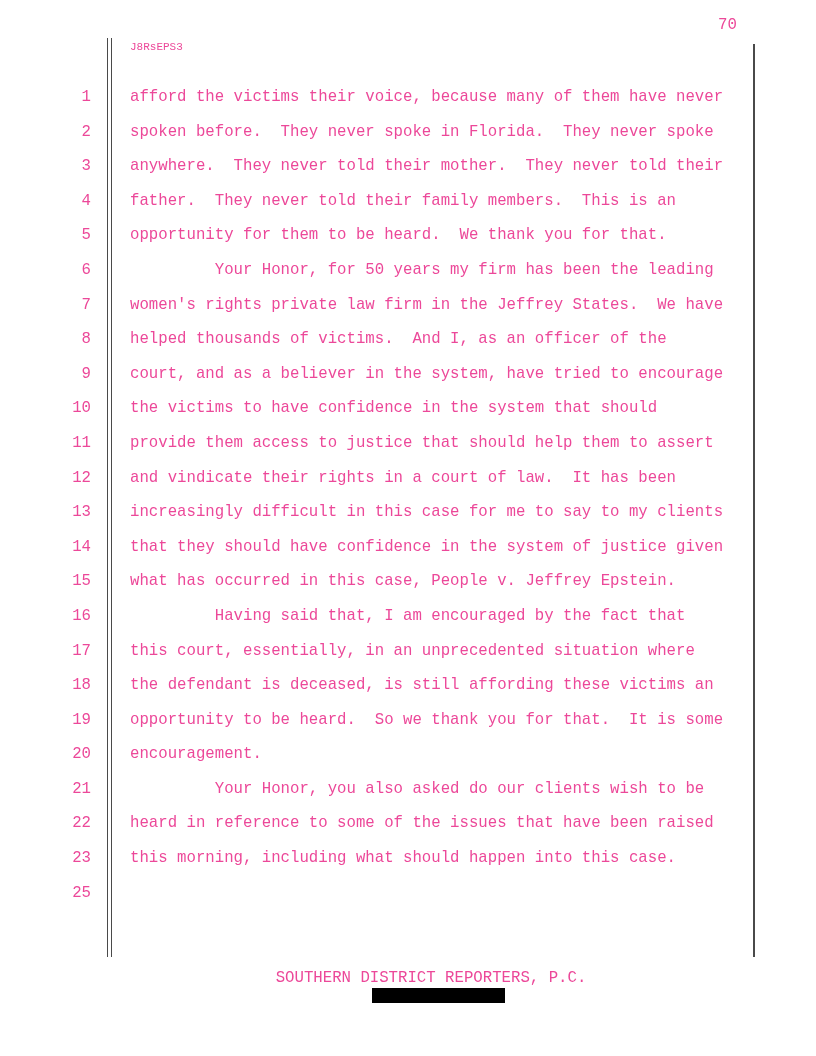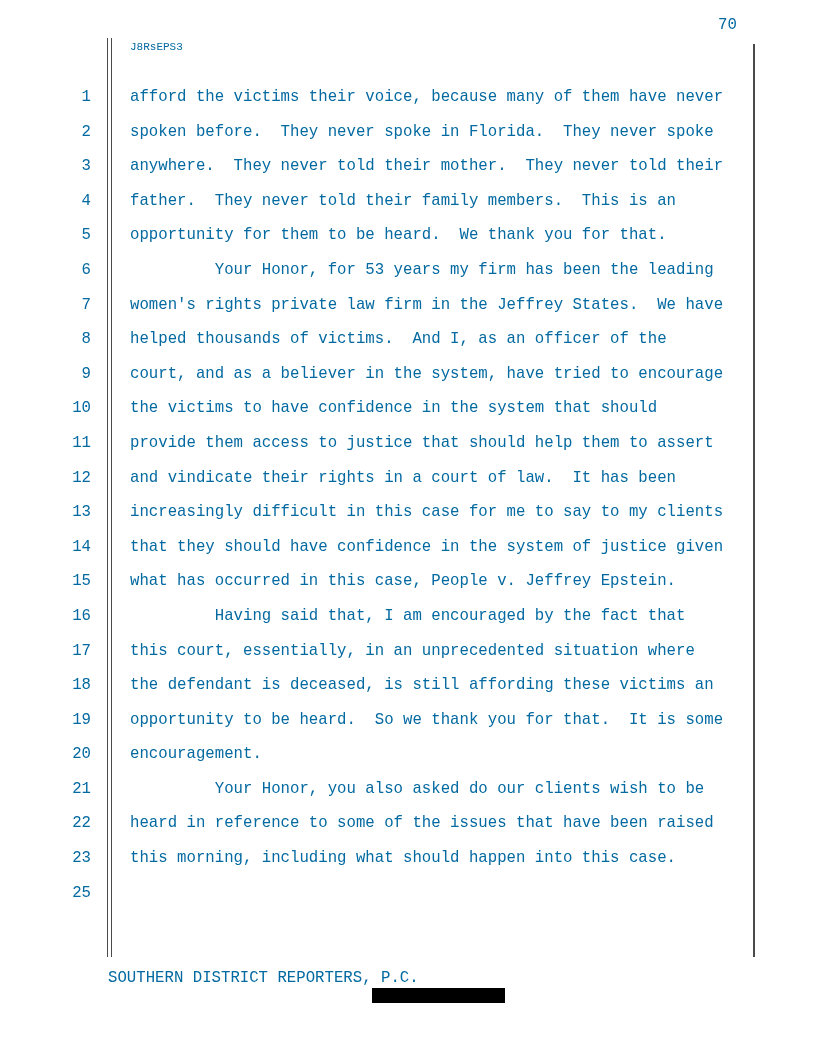--- a/index.html
+++ b/index.html
@@ -7,21 +7,21 @@
     padding: 0;
     background: #ffffff;
   }
   .page {
     position: relative;
     width: 816px;
     height: 1056px;
     background: #ffffff;
     overflow: hidden;
     font-family: "Liberation Mono", "DejaVu Sans Mono", monospace;
-    color: #0369a1;
+    color: #ec4899;
   }
   .page-number {
     position: absolute;
     top: 16px;
     left: 718px;
     font-size: 15.7px;
     line-height: 18px;
   }
   .header-code {
     position: absolute;
@@ -69,20 +69,21 @@
   .line-text {
     position: absolute;
     left: 130px;
     white-space: pre;
   }
   .footer-wrap {
     position: absolute;
     left: 108px;
     top: 969px;
     width: 646px;
+    text-align: center;
     font-size: 15.7px;
     line-height: 18px;
   }
   .redaction {
     position: absolute;
     left: 372px;
     top: 988px;
     width: 133px;
     height: 15px;
     background: #000000;
@@ -117,21 +118,21 @@
       <div class="line">
       <span class="line-num">4</span>
       <span class="line-text">father.  They never told their family members.  This is an</span>
     </div>
       <div class="line">
       <span class="line-num">5</span>
       <span class="line-text">opportunity for them to be heard.  We thank you for that.</span>
     </div>
       <div class="line">
       <span class="line-num">6</span>
-      <span class="line-text">         Your Honor, for 53 years my firm has been the leading</span>
+      <span class="line-text">         Your Honor, for 50 years my firm has been the leading</span>
     </div>
       <div class="line">
       <span class="line-num">7</span>
       <span class="line-text">women's rights private law firm in the Jeffrey States.  We have</span>
     </div>
       <div class="line">
       <span class="line-num">8</span>
       <span class="line-text">helped thousands of victims.  And I, as an officer of the</span>
     </div>
       <div class="line">

